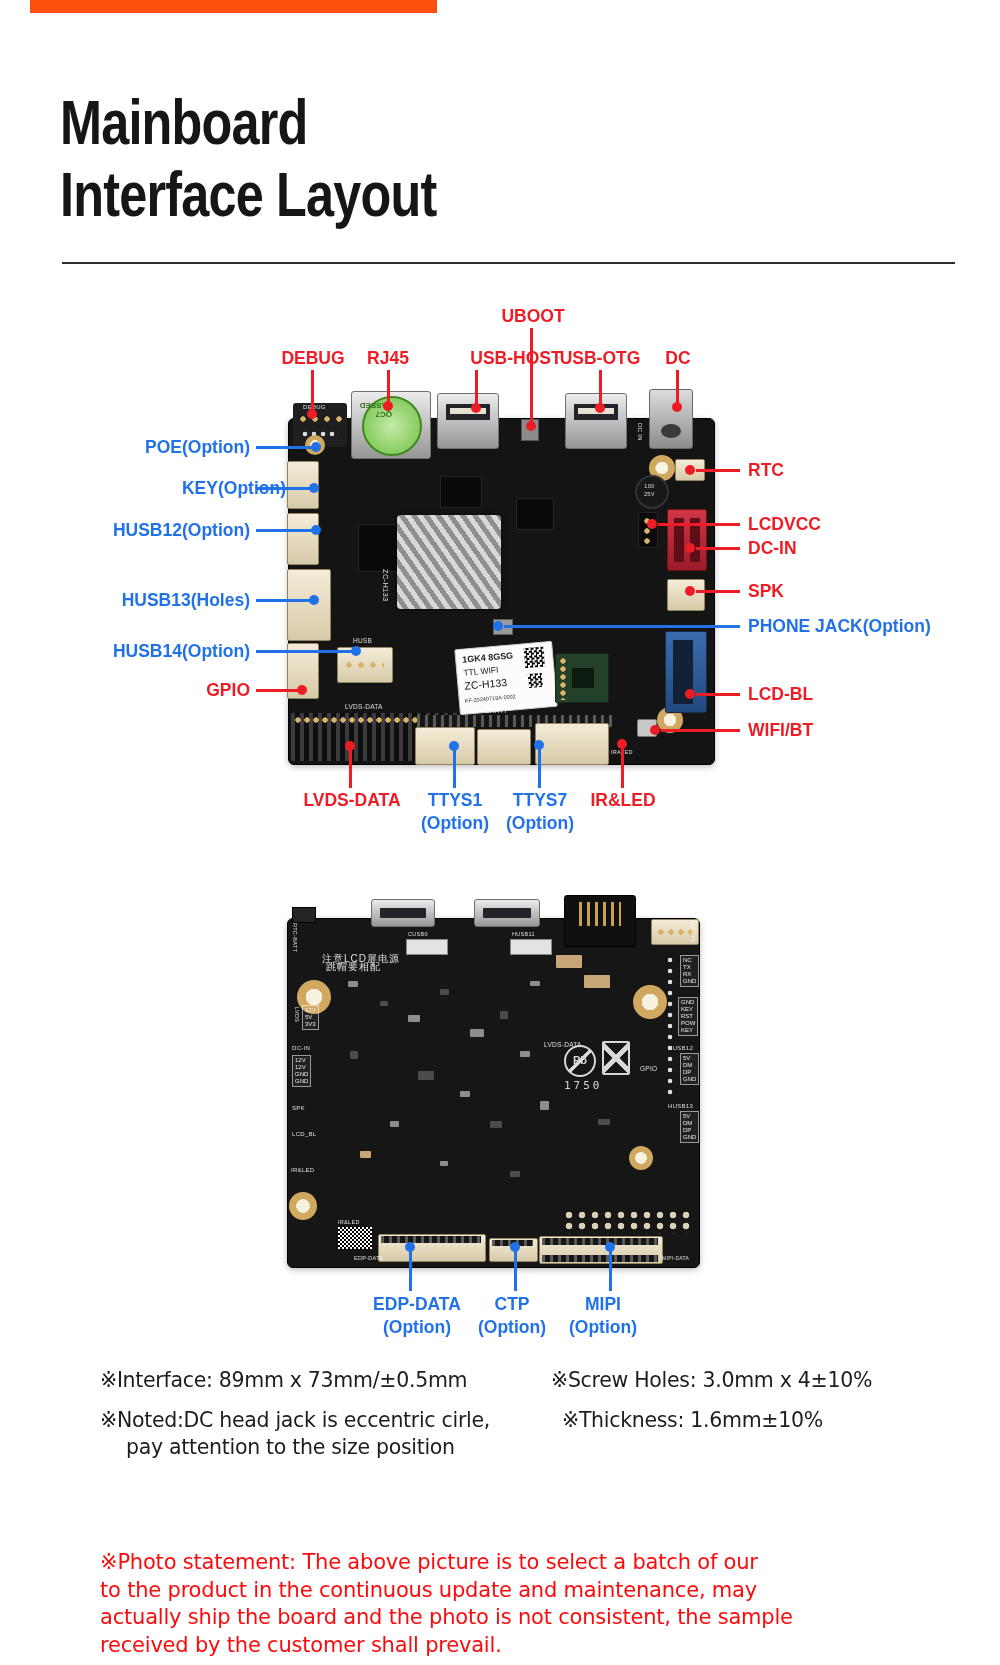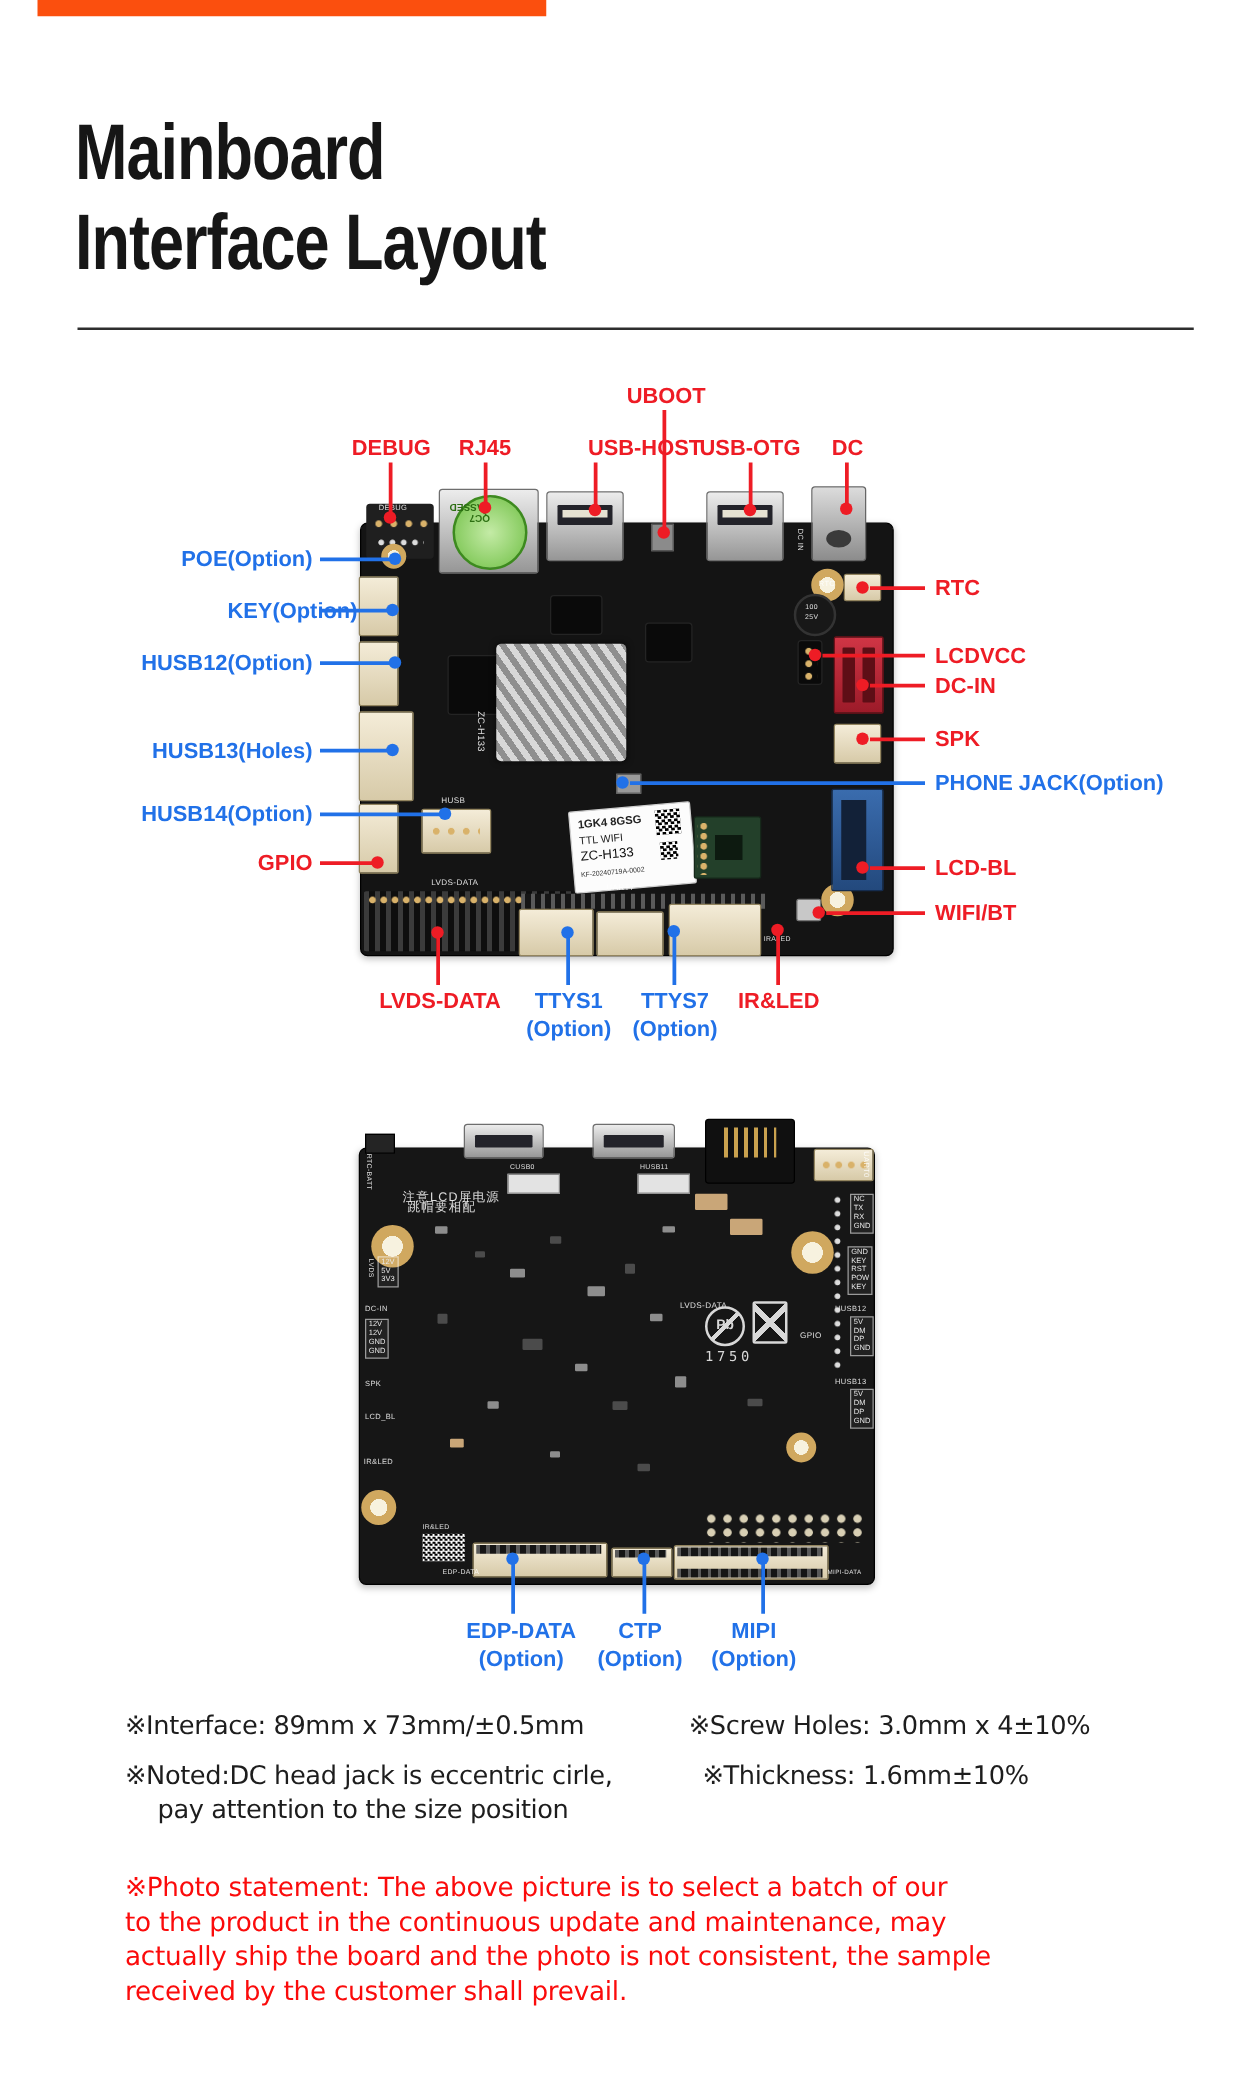--- a/index.html
+++ b/index.html
@@ -37,21 +37,21 @@
   .stripe-pins{background:repeating-linear-gradient(90deg,#3b3b3b 0 4px,#0e0e0e 4px 9px);}
   .fine-pins{background:repeating-linear-gradient(90deg,#5a5a5a 0 3px,#151515 3px 8px);}
   .golddots{background:radial-gradient(circle at 5px 5px,#d9b26a 2.4px,rgba(0,0,0,0) 3px);background-size:12px 10px;}
   .whitedots{background:radial-gradient(circle at 4px 5px,#ddd 2px,rgba(0,0,0,0) 2.6px);background-size:9px 11px;}
   .qr{background:repeating-conic-gradient(#000 0 25%,#fff 0 50%);background-size:5px 5px;}
   .sc{background:#8d8d8d;border-radius:1px;}
   .sc.t{background:#c9a678;} .sc.d{background:#4b4b4b;}
   
   .spec{position:absolute;font-family:"DejaVu Sans",sans-serif;font-size:20.5px;color:#1d1d1d;letter-spacing:-.3px;white-space:nowrap;}
   .statement-line{font-family:"DejaVu Sans",sans-serif;font-size:21px;color:var(--statement);letter-spacing:-.2px;line-height:27.5px;white-space:nowrap;}
-  .statement{position:absolute;left:100px;top:1497px;}
+  .statement{position:absolute;left:100px;top:1549px;}
 </style>
 </head>
 <body>
 
 <div class="accent-bar"></div>
 <div class="title">
   <div>Mainboard</div>
   <div>Interface Layout</div>
 </div>
 <div class="divider"></div>

